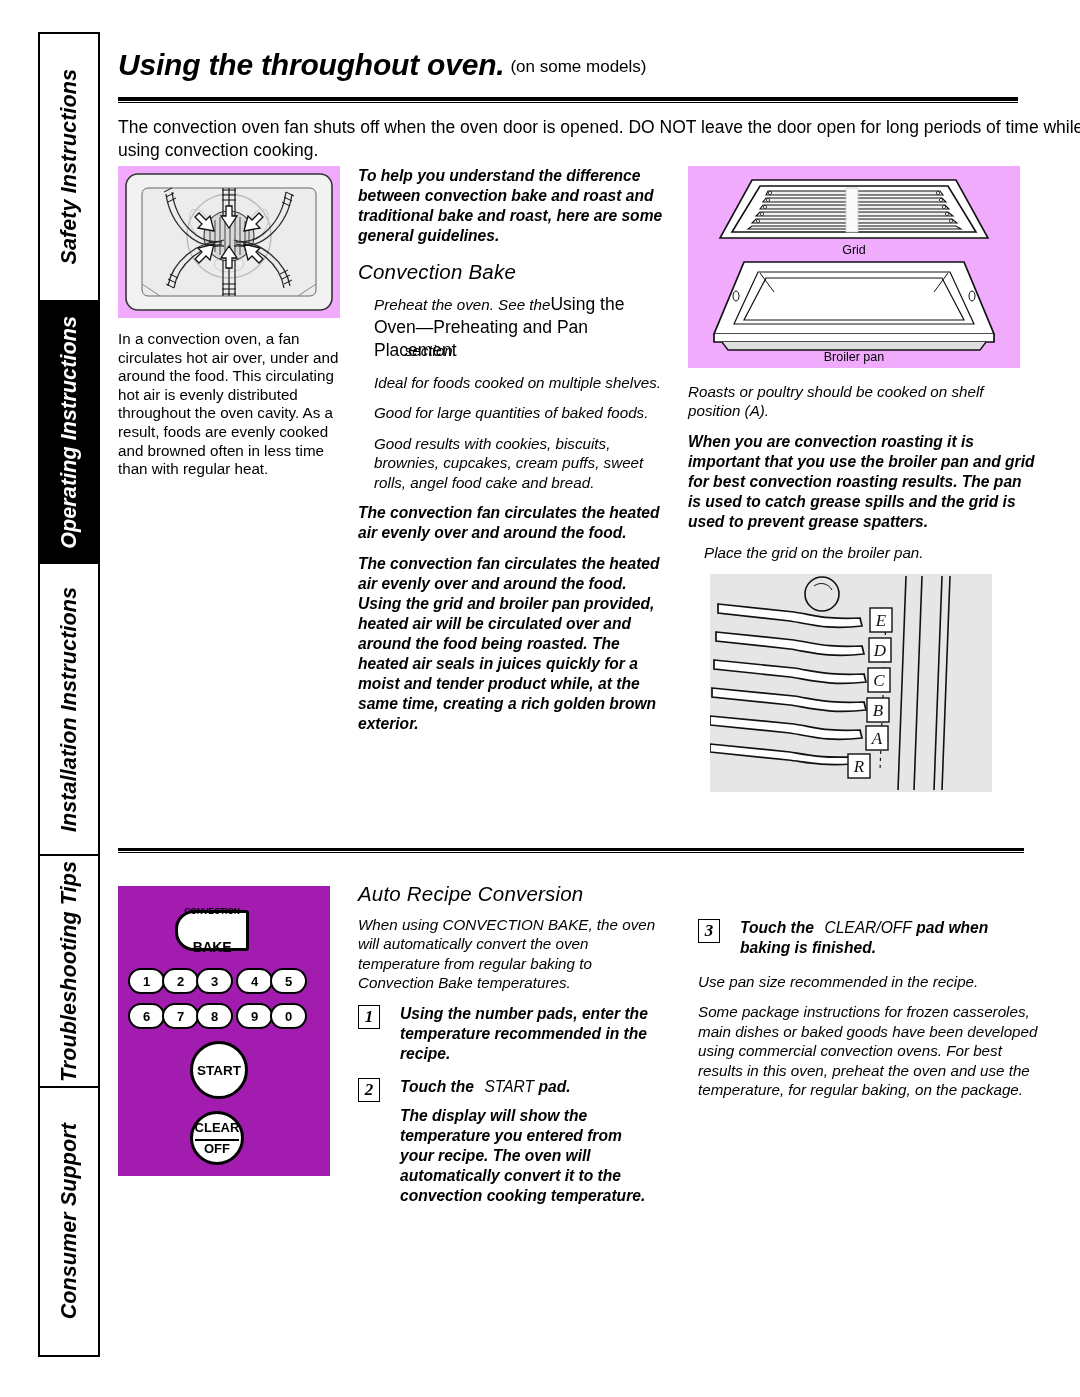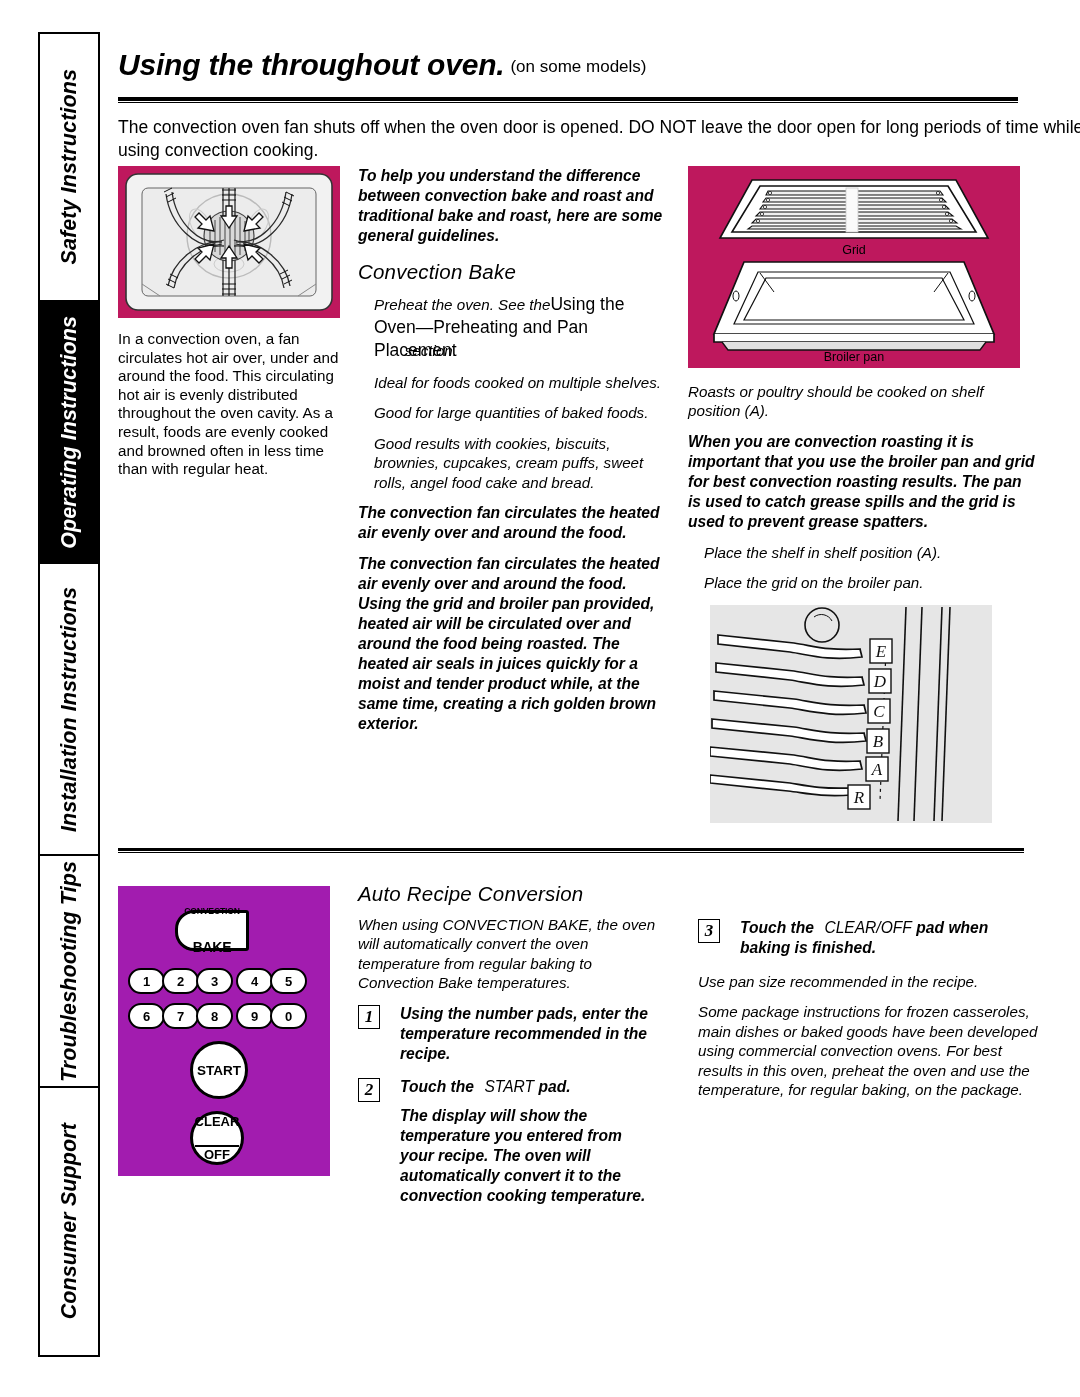--- a/index.html
+++ b/index.html
@@ -105,21 +105,21 @@
   .body-bold  { font-style: italic; font-weight: bold; font-size: 15.6px; line-height: 20px; }
   .head-sec {
     font-style: italic; font-size: 20.5px;
     letter-spacing: 0.2px;
     margin: 14px 0 9px 0;
   }
   .indent { margin-left: 16px; }
   p { margin: 0 0 11px 0; }
 
   
-  .figbox { background: #be185d; position: relative; }
+  .figbox { background: #f0abfc; position: relative; }
 
   
   #fig-fan { width: 222px; height: 152px; }
   
   #fig-broiler { width: 332px; height: 202px; }
   .fig-caption {
     position: absolute;
     width: 100%;
     text-align: center;
     font-size: 12.5px;
@@ -182,21 +182,21 @@
     position: absolute;
     border: 3px solid #000;
     border-radius: 50%;
     background: #fff;
     display: flex; flex-direction: column;
     align-items: center; justify-content: center;
     box-sizing: border-box;
   }
   #key-start { left: 72px; top: 155px; width: 58px; height: 58px; font-size: 13.5px; font-weight: bold; }
   #key-clear { left: 72px; top: 225px; width: 54px; height: 54px; }
-  #key-clear .l1 { font-size: 13px; font-weight: bold; border-bottom: 2px solid #000; line-height: 14px; padding-bottom: 16px;}
+  #key-clear .l1 { font-size: 13px; font-weight: bold; border-bottom: 2px solid #000; line-height: 14px; padding-bottom: 4px;}
   #key-clear .l2 { font-size: 13px; font-weight: bold; line-height: 15px; }
 
   
   .step { position: relative; padding-left: 42px; margin-bottom: 13px; }
   .step-num {
     position: absolute; left: 0; top: 1px;
     width: 22px; height: 24px;
     border: 1.6px solid #000;
     font-style: italic; font-weight: bold;
     font-size: 17px;
@@ -374,21 +374,20 @@
           <ellipse cx="284" cy="130" rx="3" ry="5" fill="#fff" stroke="#111" stroke-width="1"></ellipse>
           <line x1="72" y1="107" x2="86" y2="126" stroke="#111" stroke-width="1"></line>
           <line x1="260" y1="107" x2="246" y2="126" stroke="#111" stroke-width="1"></line>
         </svg>
         <div class="fig-caption" style="top:77px;">Grid</div>
         <div class="fig-caption" style="top:184px;">Broiler pan</div>
       </div>
 
       <p class="body-ital" style="margin-top:14px;">Roasts or poultry should be cooked on shelf position (A).</p>
       <p class="body-bold">When you are convection roasting it is important that you use the broiler pan and grid for best convection roasting results. The pan is used to catch grease spills and the grid is used to prevent grease spatters.</p>
-      <p class="body-ital indent">Place the shelf in shelf position (A).</p>
       <p class="body-ital indent">Place the grid on the broiler pan.</p>
 
       <div class="figbox" id="fig-shelf" style="margin-top:12px; margin-left:22px;">
         <svg width="282" height="218" viewBox="0 0 282 218">
           <rect x="0" y="0" width="282" height="218" fill="#e6e6e6"></rect>
           <circle cx="112" cy="20" r="17" fill="#e6e6e6" stroke="#111" stroke-width="1.6"></circle>
           <path d="M104,12 a12,12 0 0 1 18,4" fill="none" stroke="#111" stroke-width="1"></path>
 
           <g fill="#fff" stroke="#111" stroke-width="1.7">
             <path d="M8,30 L84,38 C104,41 118,46 150,44 L152,52 C116,56 100,50 80,47 L8,39 Z"></path>

